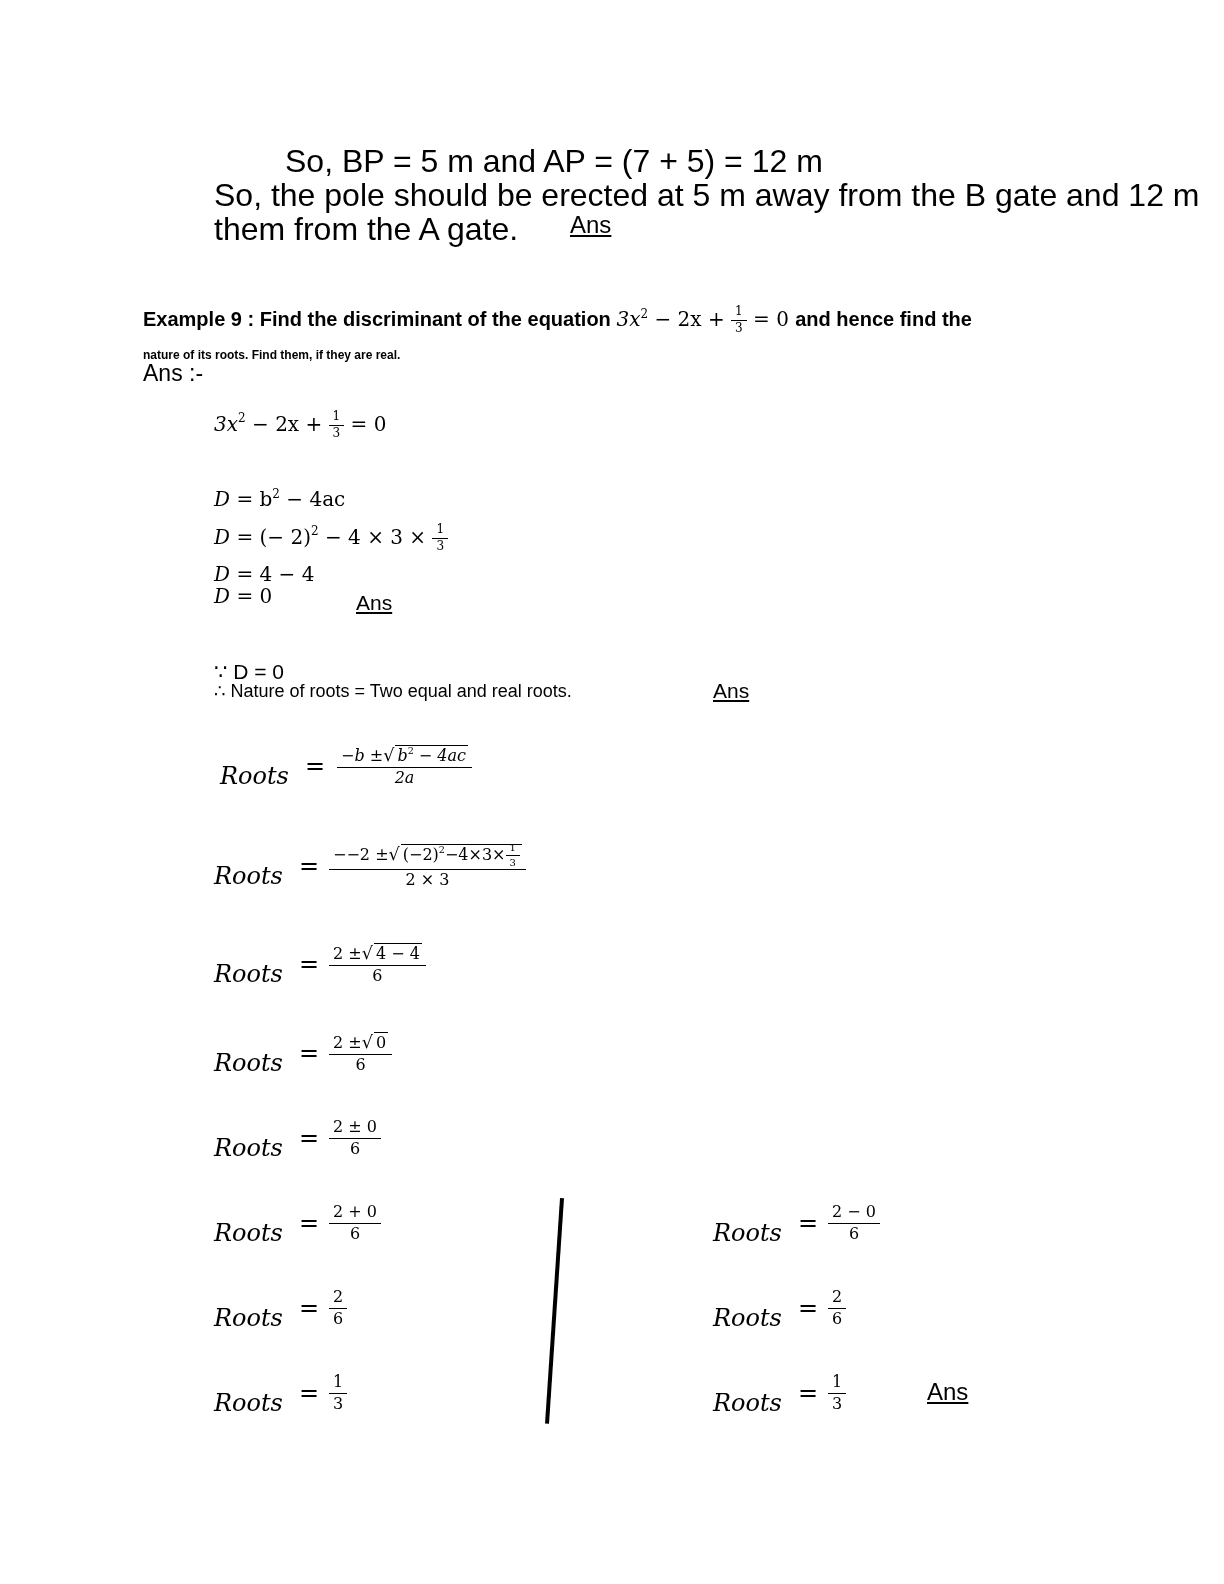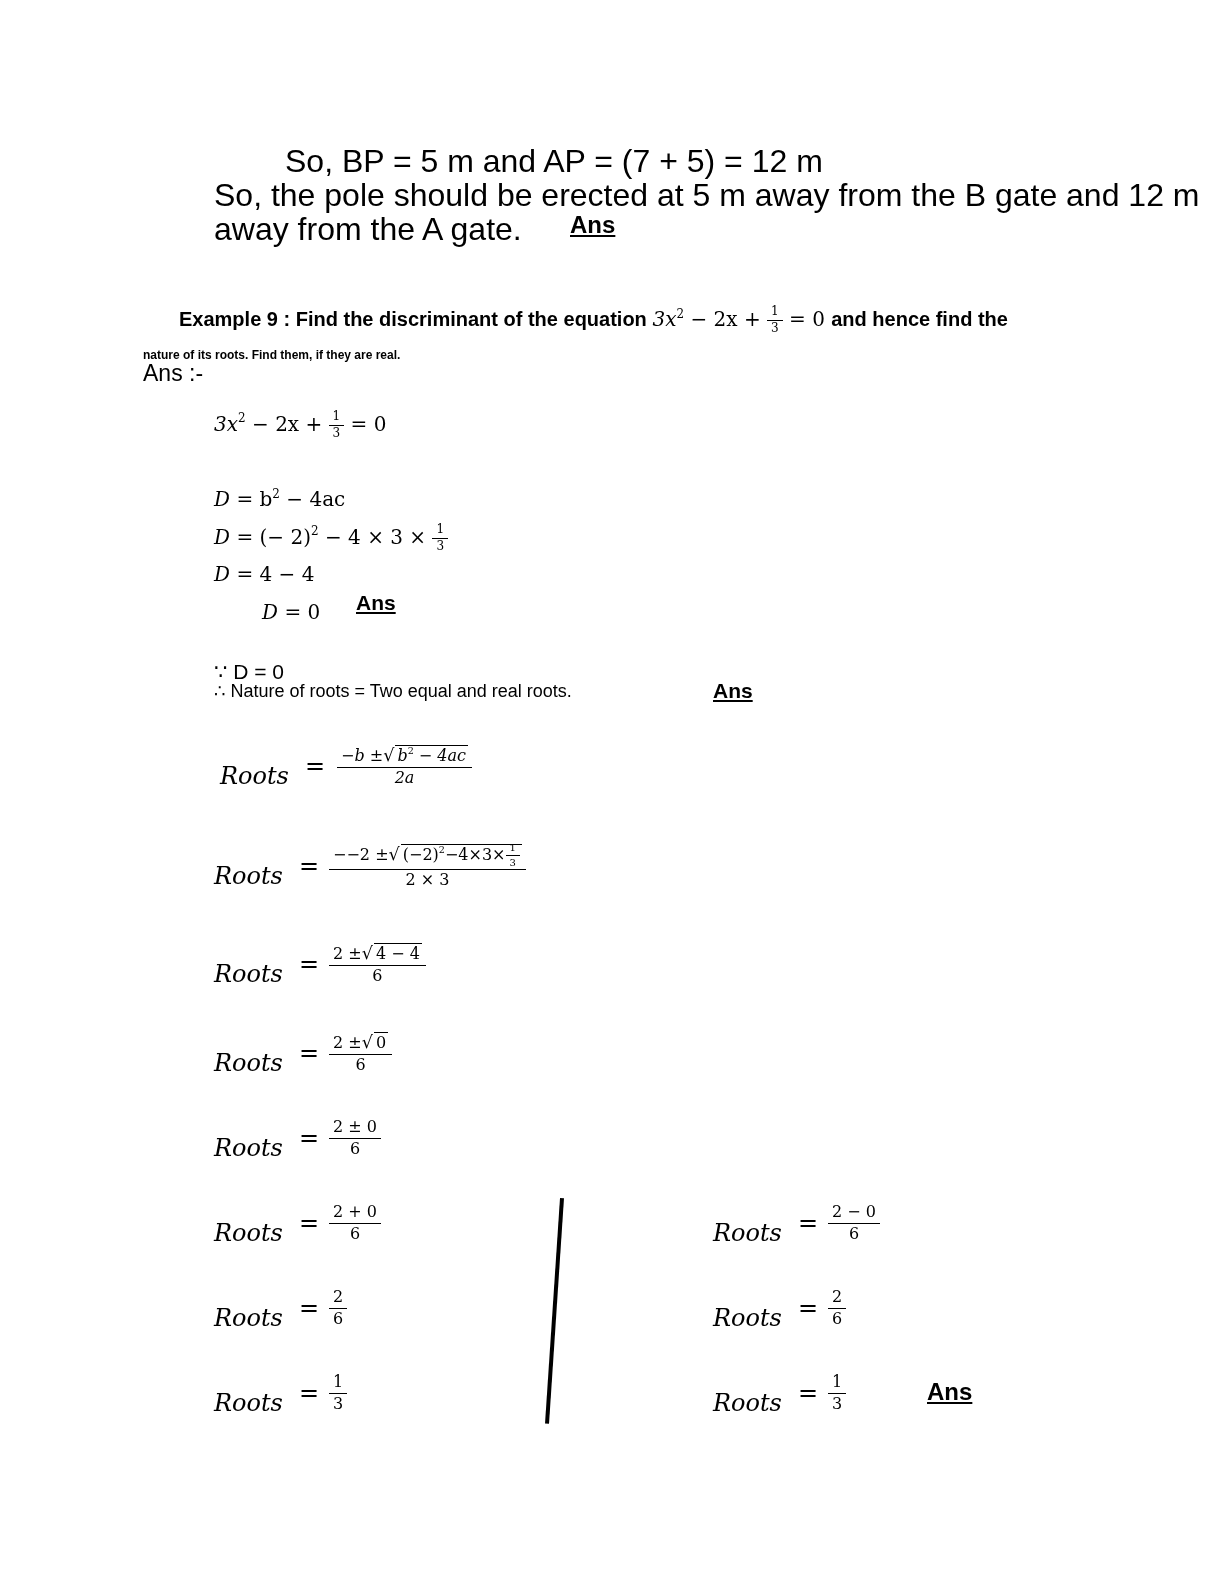--- a/index.html
+++ b/index.html
@@ -1,43 +1,43 @@
 <!DOCTYPE html>
 <html><head>
 <meta charset="utf-8">
 <style>
   html, body { margin: 0; padding: 0; background: #ffffff; }
   body { width: 1224px; height: 1584px; position: relative; overflow: hidden; color: #000; font-family: "Liberation Sans", sans-serif; }
   .abs { position: absolute; white-space: nowrap; }
   .txt { font-size: 32px; }
   .bold { font-weight: bold; }
-  .ans { font-weight: bold; text-decoration: underline; font-size: 24px; }
+  .ans { font-weight: normal; text-decoration: underline; font-size: 24px; }
   .math { font-family: "DejaVu Serif", serif; font-size: 20px; }
   .mi { font-style: italic; }
   .roots { font-family: "DejaVu Serif", serif; font-style: italic; font-size: 24px; margin-top: 20px; }
   .eq { font-family: "DejaVu Serif", serif; font-size: 24px; }
   .frac { display: inline-flex; flex-direction: column; align-items: center; vertical-align: middle; }
   .frac .num { border-bottom: 1.5px solid #000; padding: 0 4px 1px 4px; line-height: 1.15; }
   .frac .den { line-height: 1.15; padding-top: 1px; }
   .small-frac { font-size: 12px; }
   .big-frac { font-family: "DejaVu Serif", serif; font-size: 16px; }
   sup { font-size: 0.6em; vertical-align: 0.7em; line-height: 0; }
   .sqrt { border-top: 1.5px solid #000; padding: 0 2px; margin-left: 1px; }
   .rad { font-size: 1.1em; }
   .divider { position: absolute; width: 4px; background: #000; transform-origin: top left; }
 </style>
 </head>
 <body>
 
 <div class="abs txt" style="left:285px; top:143px;">So, BP = 5 m and AP = (7 + 5) = 12 m</div>
 <div class="abs txt" style="left:214px; top:177px;">So, the pole should be erected at 5 m away from the B gate and 12 m</div>
-<div class="abs txt" style="left:214px; top:211px;">away from the A gate.</div>
+<div class="abs txt" style="left:214px; top:211px;">them from the A gate.</div>
 <div class="abs ans" style="left:570px; top:211px;">Ans</div>
 
-<div class="abs" style="left:143px; top:305px; font-size:20px;margin-left:36px;">
+<div class="abs" style="left:143px; top:305px; font-size:20px;">
   <span class="bold">Example 9 : Find the discriminant of the equation</span>
   <span class="math">
     <span class="mi">3x</span><sup>2</sup><span> − 2x + </span><span class="frac small-frac">
         <span class="num">1</span>
         <span class="den">3</span>
       </span><span> = 0</span>
   </span>
   <span class="bold">and hence find the</span>
 </div>
 <div class="abs bold" style="left:143px; top:348px; font-size:12px;">nature of its roots. Find them, if they are real.</div>
@@ -55,21 +55,21 @@
 </div>
 <div class="abs math" style="left:214px; top:523px;">
   <span class="mi">D</span><span> = (− 2)</span><sup>2</sup><span> − 4 × 3 × </span><span class="frac small-frac">
       <span class="num">1</span>
       <span class="den">3</span>
     </span>
 </div>
 <div class="abs math" style="left:214px; top:562px;">
   <span class="mi">D</span><span> = 4 − 4</span>
 </div>
-<div class="abs math" style="left:214px; top:600px;margin-left:48px;">
+<div class="abs math" style="left:214px; top:584px;">
   <span class="mi">D</span><span> = 0</span>
 </div>
 <div class="abs ans" style="left:356px; top:591px; font-size:21px;">Ans</div>
 
 <div class="abs" style="left:214px; top:660px; font-size:21px;">∵ D = 0</div>
 <div class="abs" style="left:214px; top:680px; font-size:18px;">∴ Nature of roots = Two equal and real roots.</div>
 <div class="abs ans" style="left:713px; top:679px; font-size:21px;">Ans</div>
 
 <div class="abs" style="left:220px; top:742px; display:flex; align-items:center;">
   <span class="roots">Roots</span>

